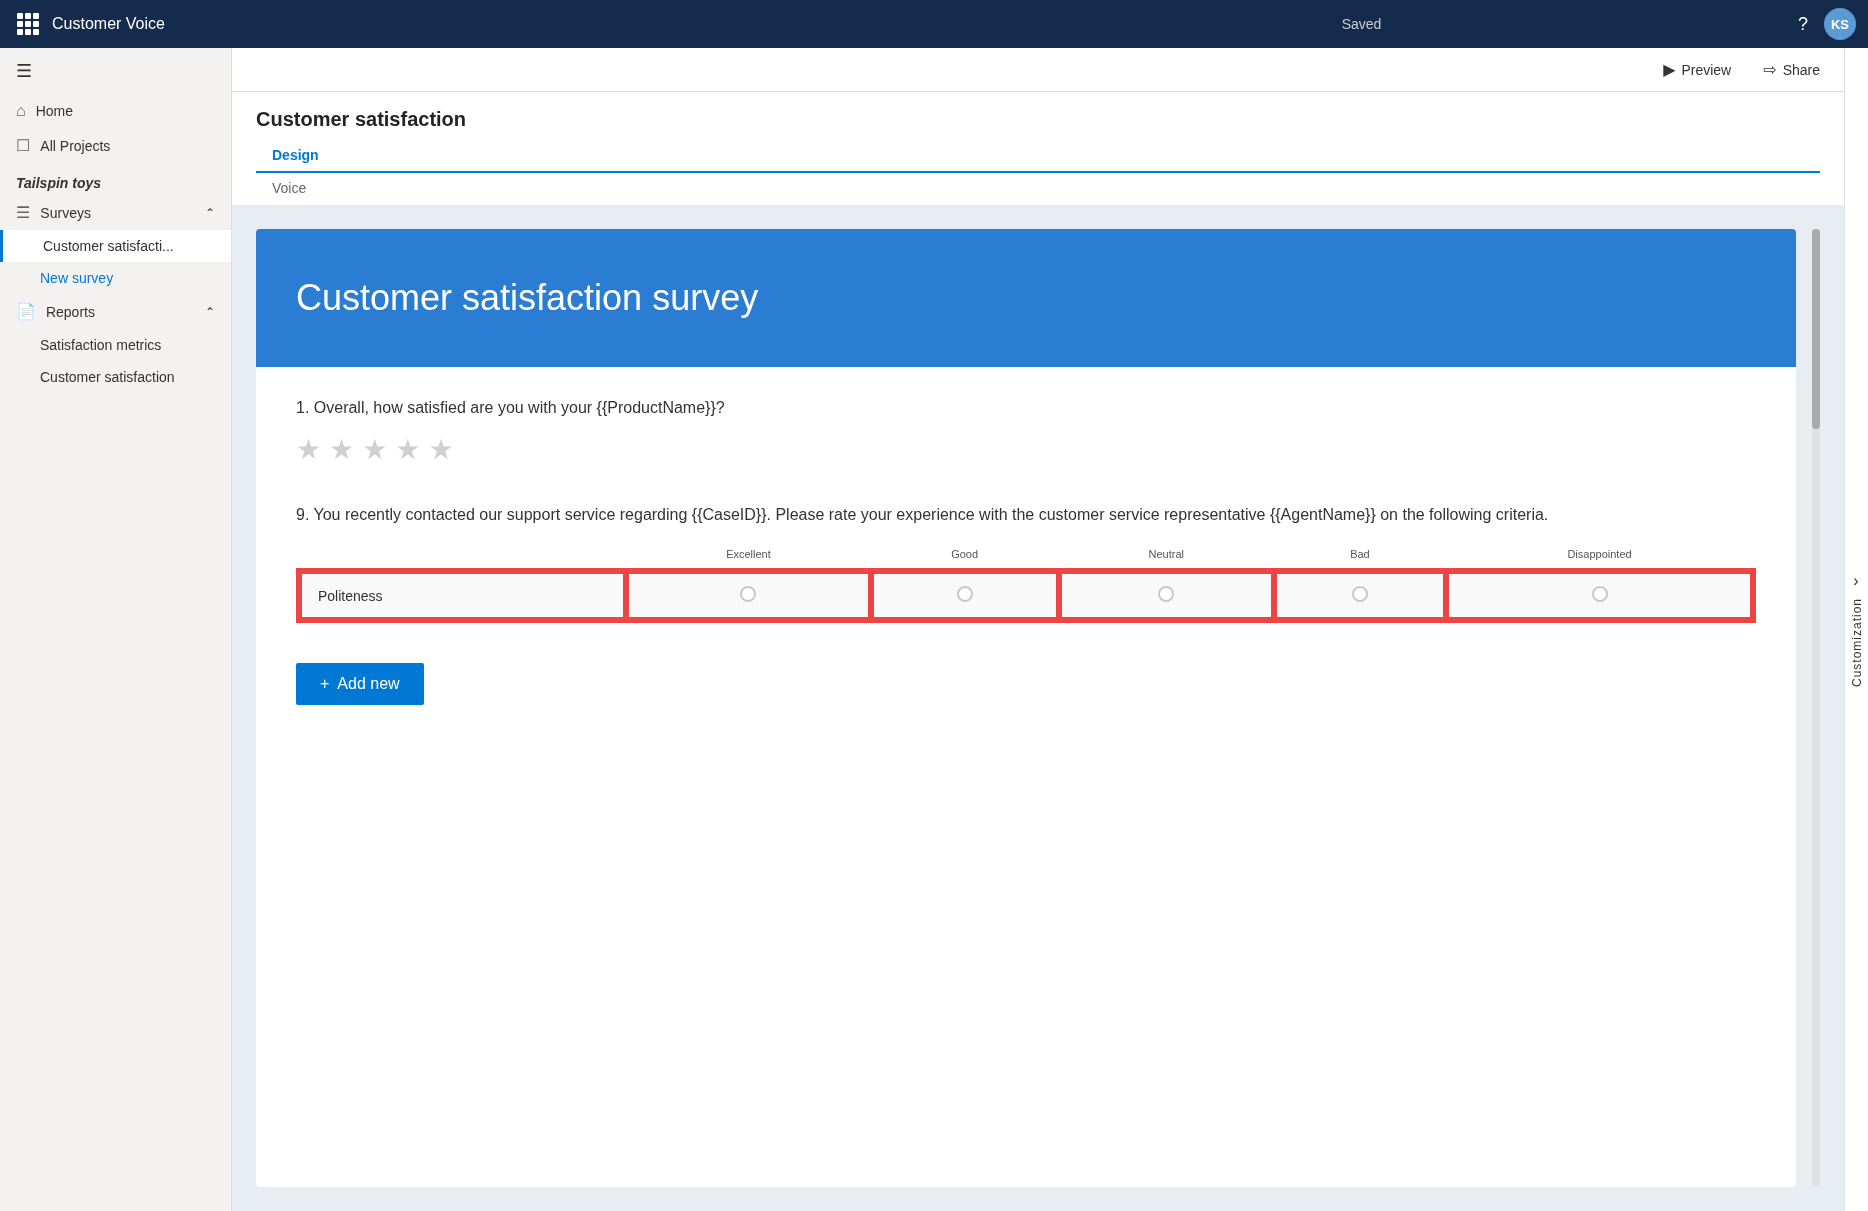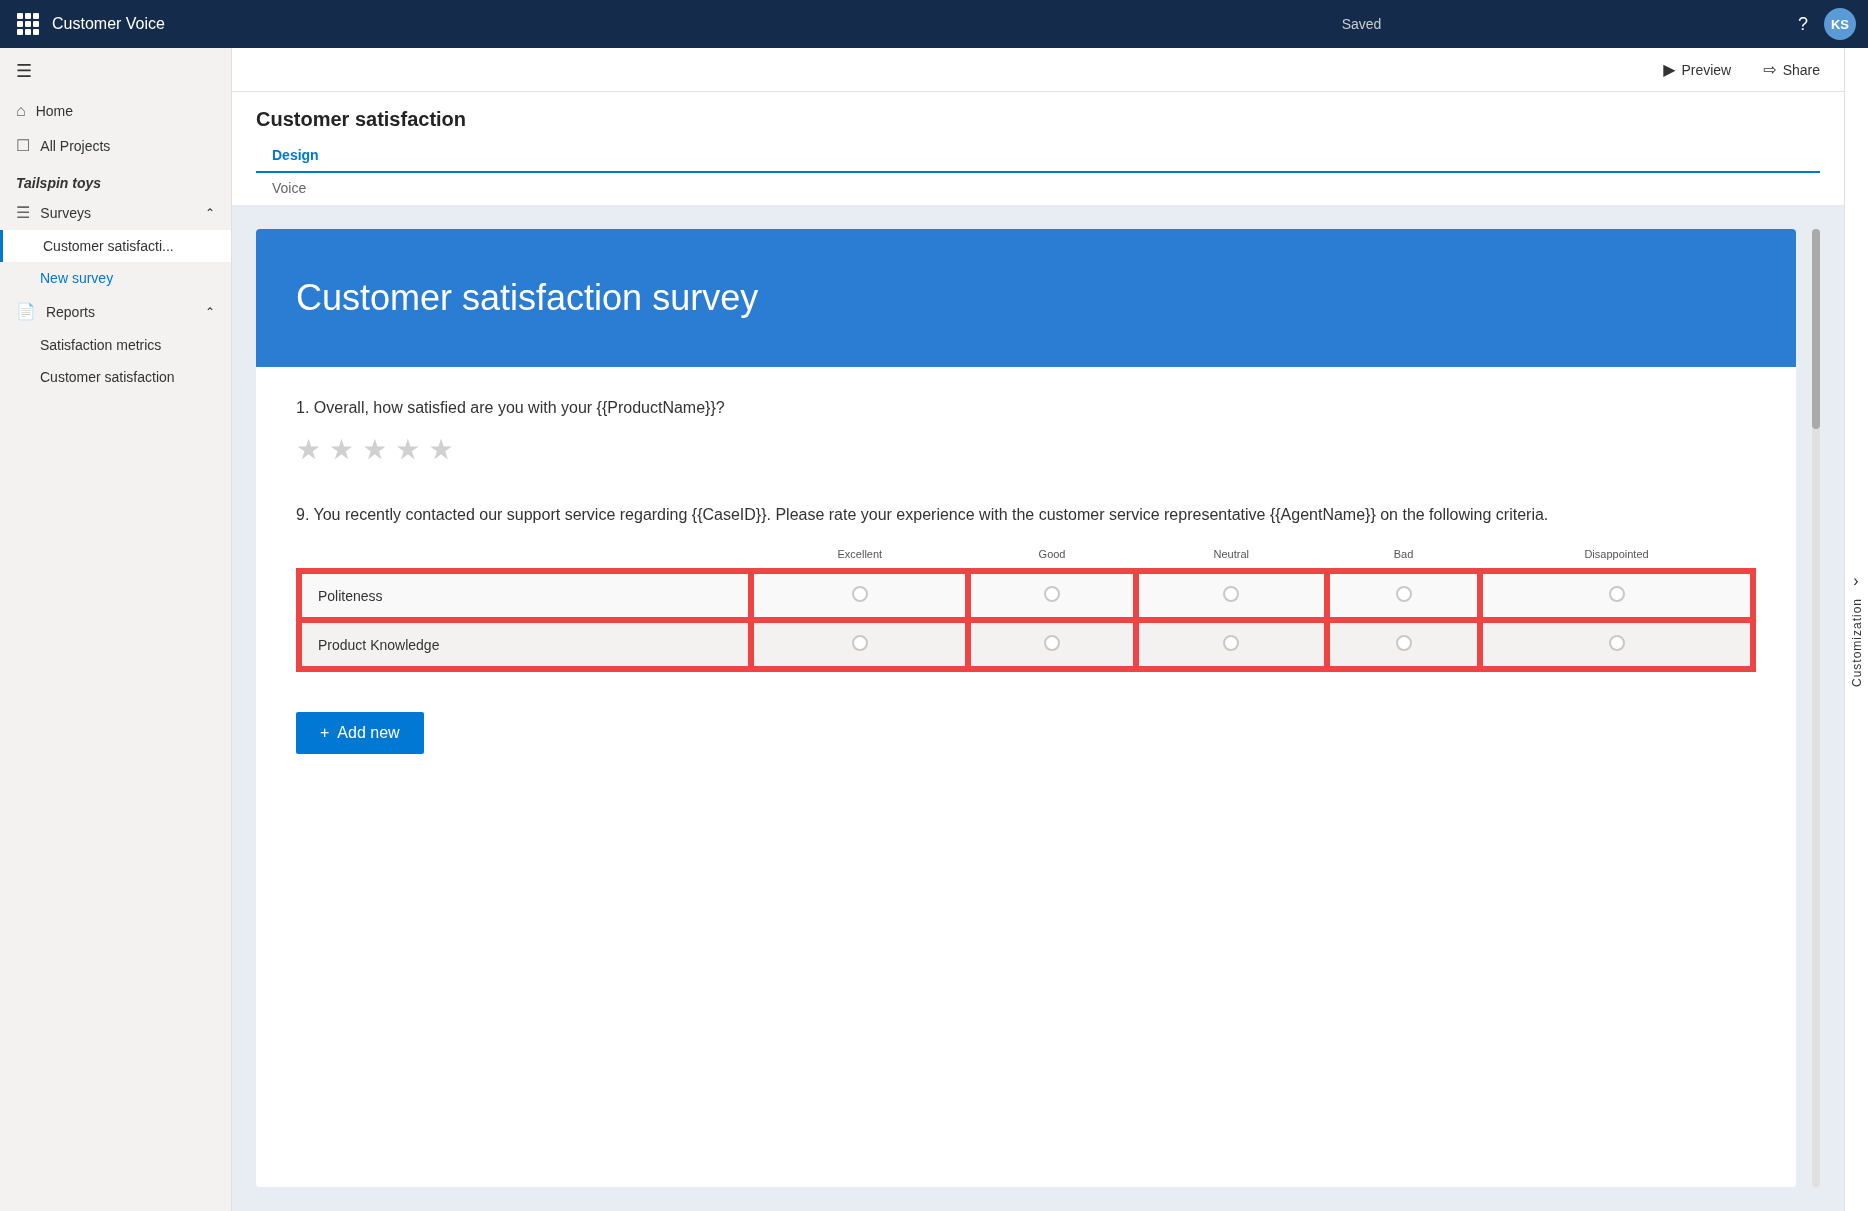--- a/index.html
+++ b/index.html
@@ -790,28 +790,20 @@
                 </thead>
                 <tbody>
                   <tr>
                     <td>Politeness</td>
                     <td><span class="radio-circle"></span></td>
                     <td><span class="radio-circle"></span></td>
                     <td><span class="radio-circle"></span></td>
                     <td><span class="radio-circle"></span></td>
                     <td><span class="radio-circle"></span></td>
                   </tr>
-                  <tr>
-                    <td>Product Knowledge</td>
-                    <td><span class="radio-circle"></span></td>
-                    <td><span class="radio-circle"></span></td>
-                    <td><span class="radio-circle"></span></td>
-                    <td><span class="radio-circle"></span></td>
-                    <td><span class="radio-circle"></span></td>
-                  </tr>
                 </tbody>
               </table>
             </div>
 
             <button class="add-new-btn">
               <span>+</span>
               <span>Add new</span>
             </button>
           </div>
 

